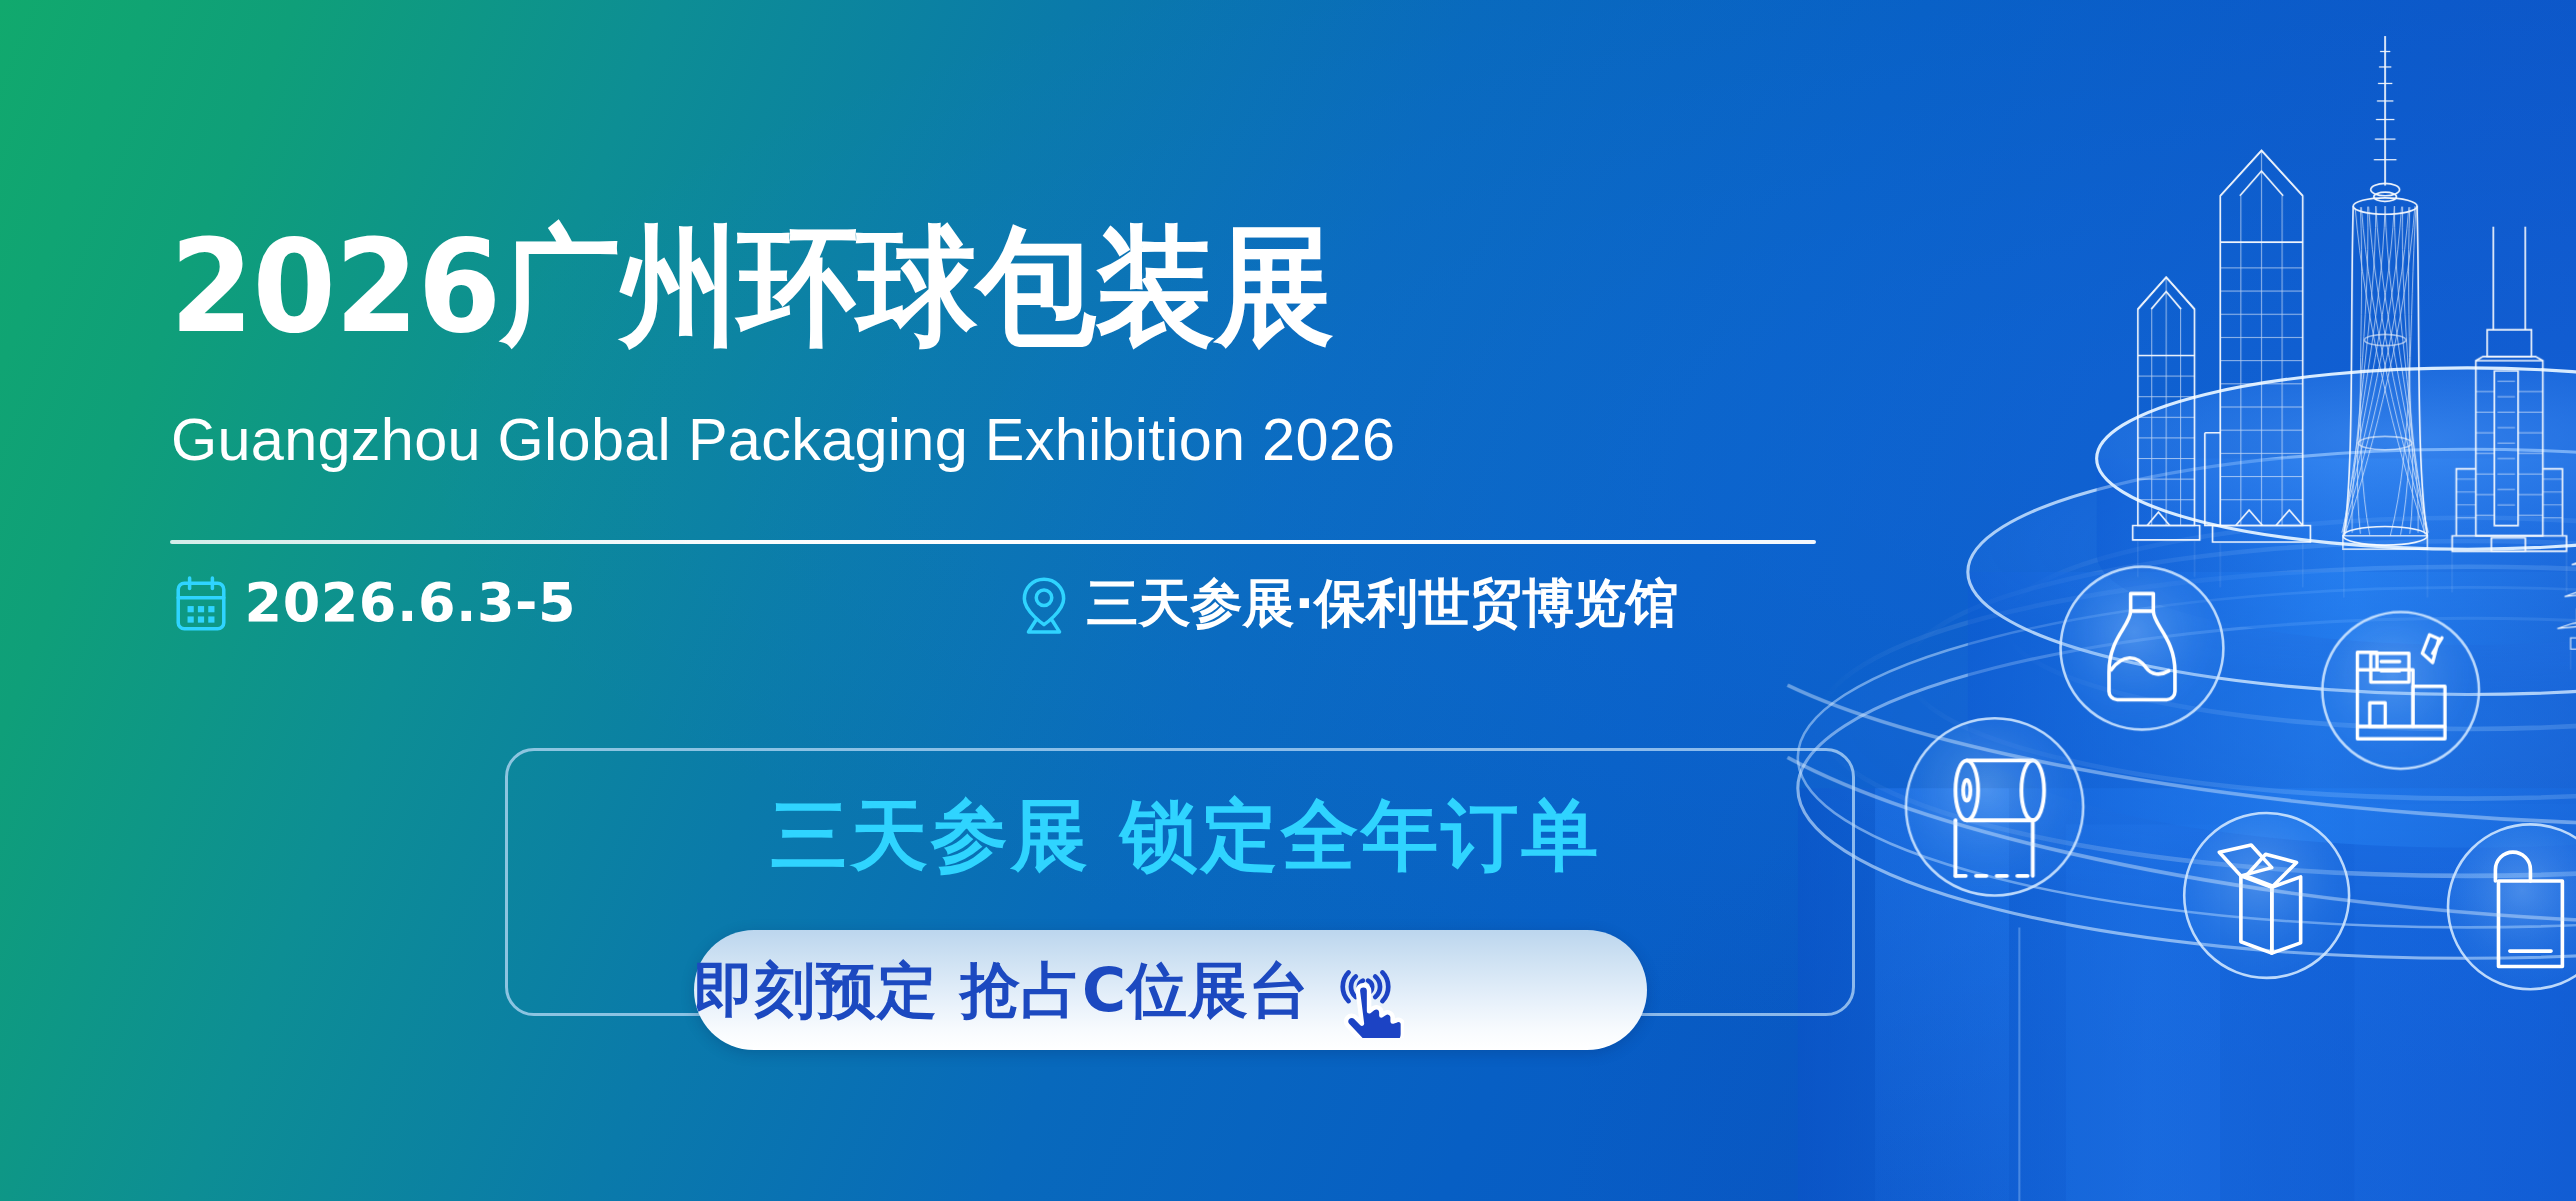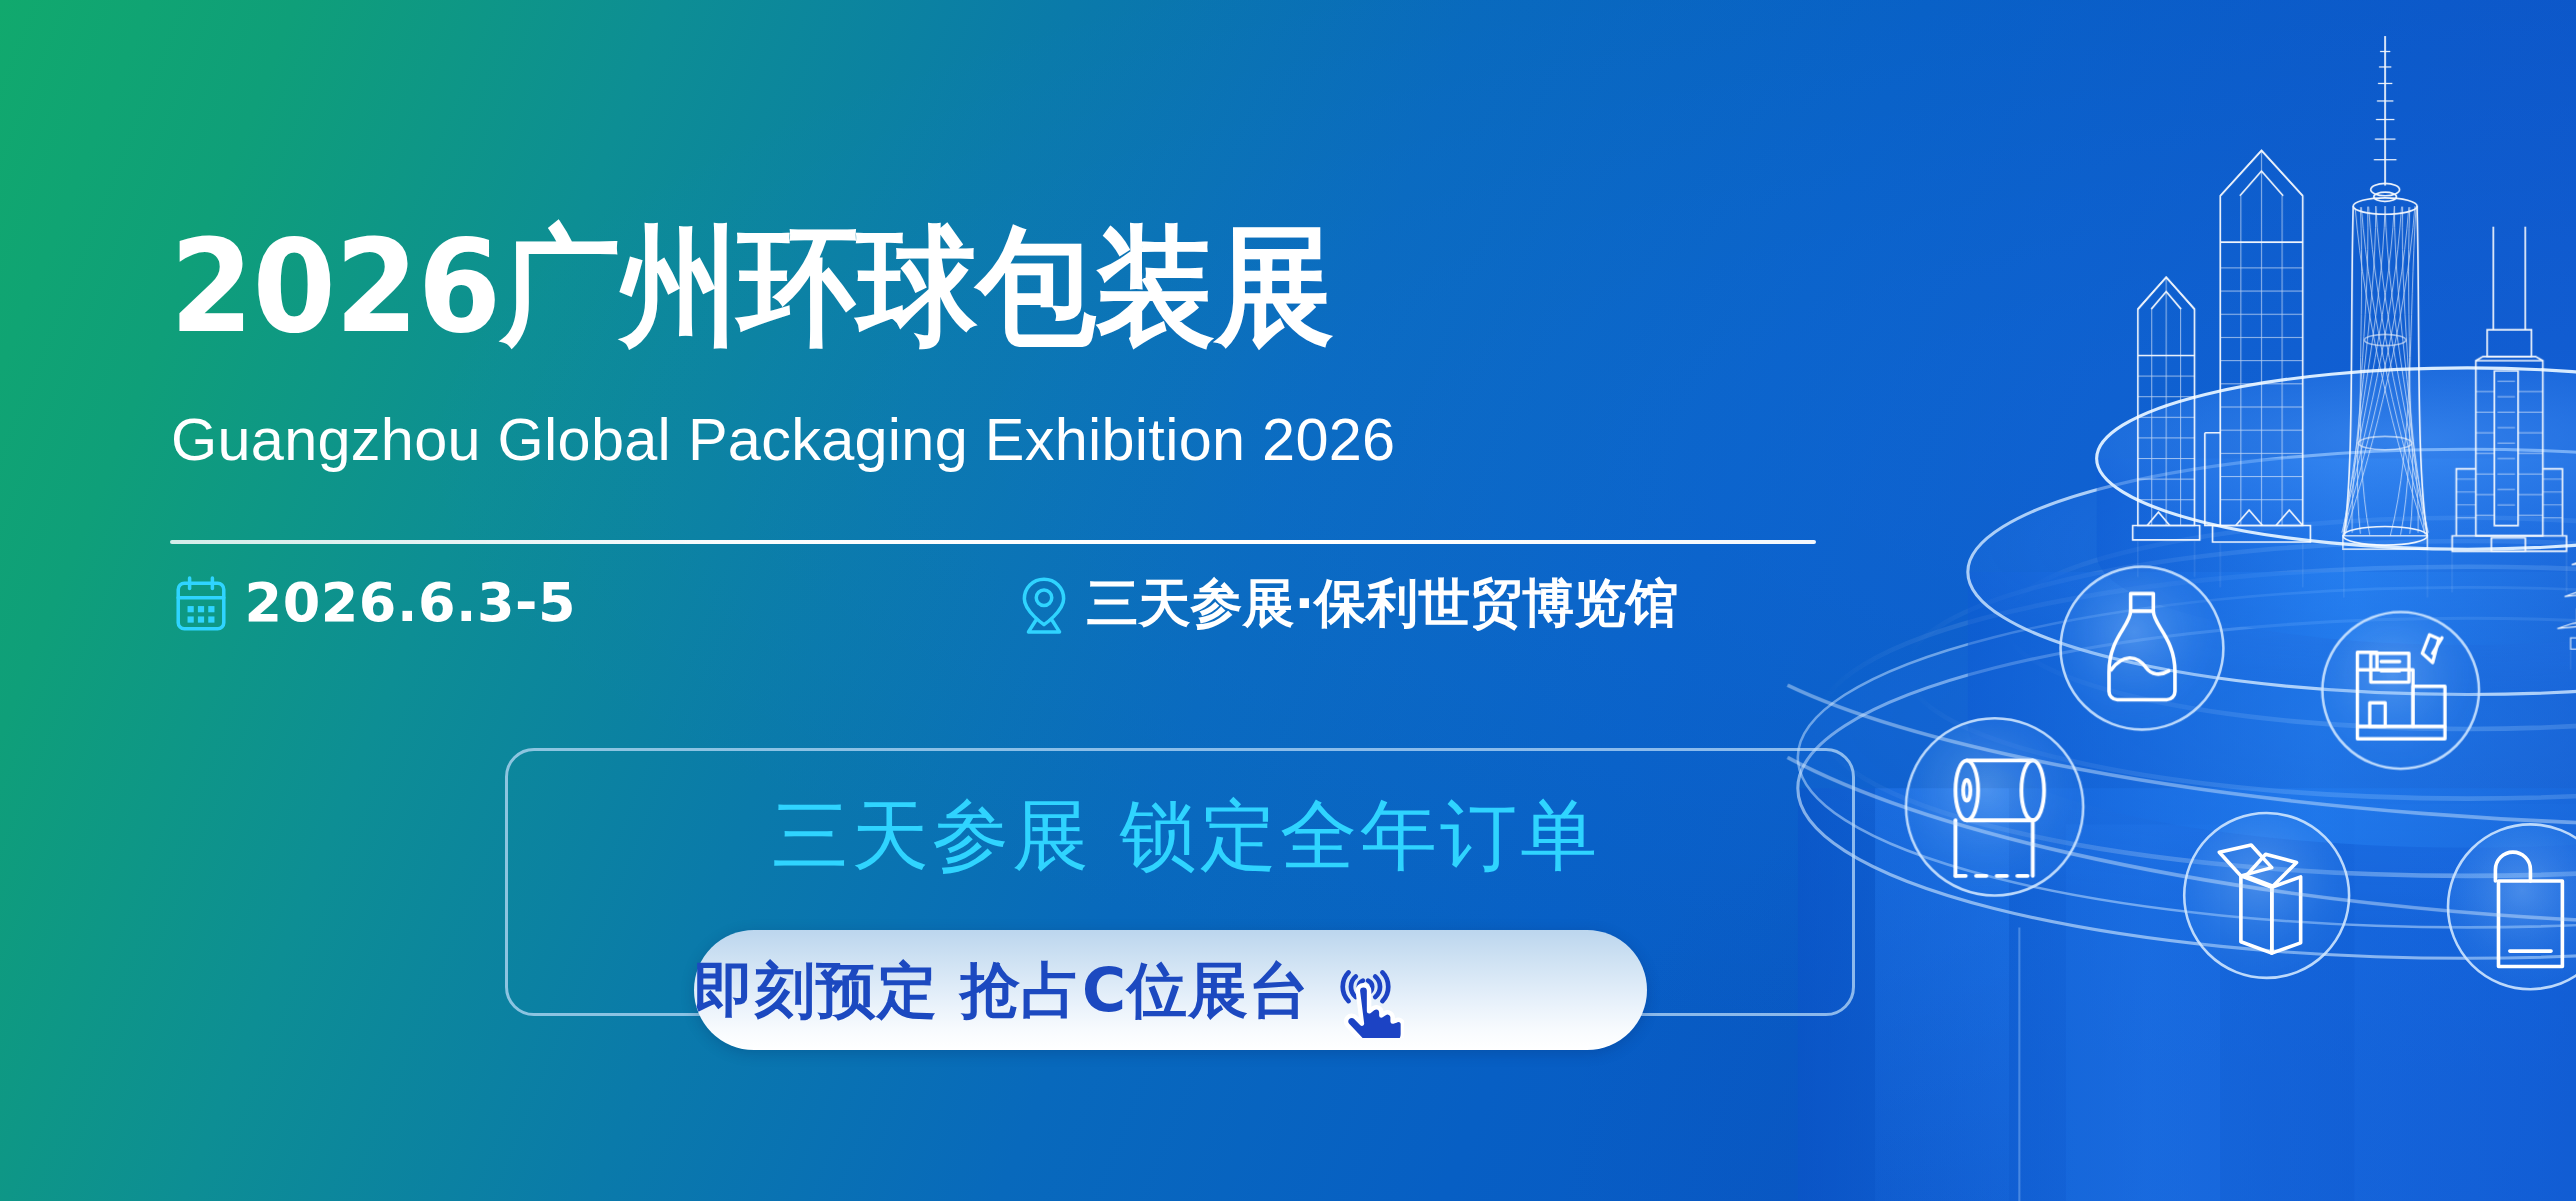--- a/index.html
+++ b/index.html
@@ -78,21 +78,21 @@
   
   .slogan-box{
     position:absolute; left:335px; top:748px;
     width:1350px; height:268px;
     border:3.6px solid rgba(190,222,250,.72);
     border-radius:29px;
   }
   .slogan-text{
     position:absolute; left:0; right:0; top:45px;
     text-align:center;
-    font-size:77px; line-height:79px; font-weight:400;
+    font-size:77px; line-height:79px; font-weight:700;
     color:#2fd4ff;
     letter-spacing:3.1px;
     white-space:nowrap;
     font-family:"DejaVu Sans","Liberation Sans",sans-serif;
     margin-left:12px;
   }
 
   
   .cta{
     position:absolute; left:524px; top:930px;

